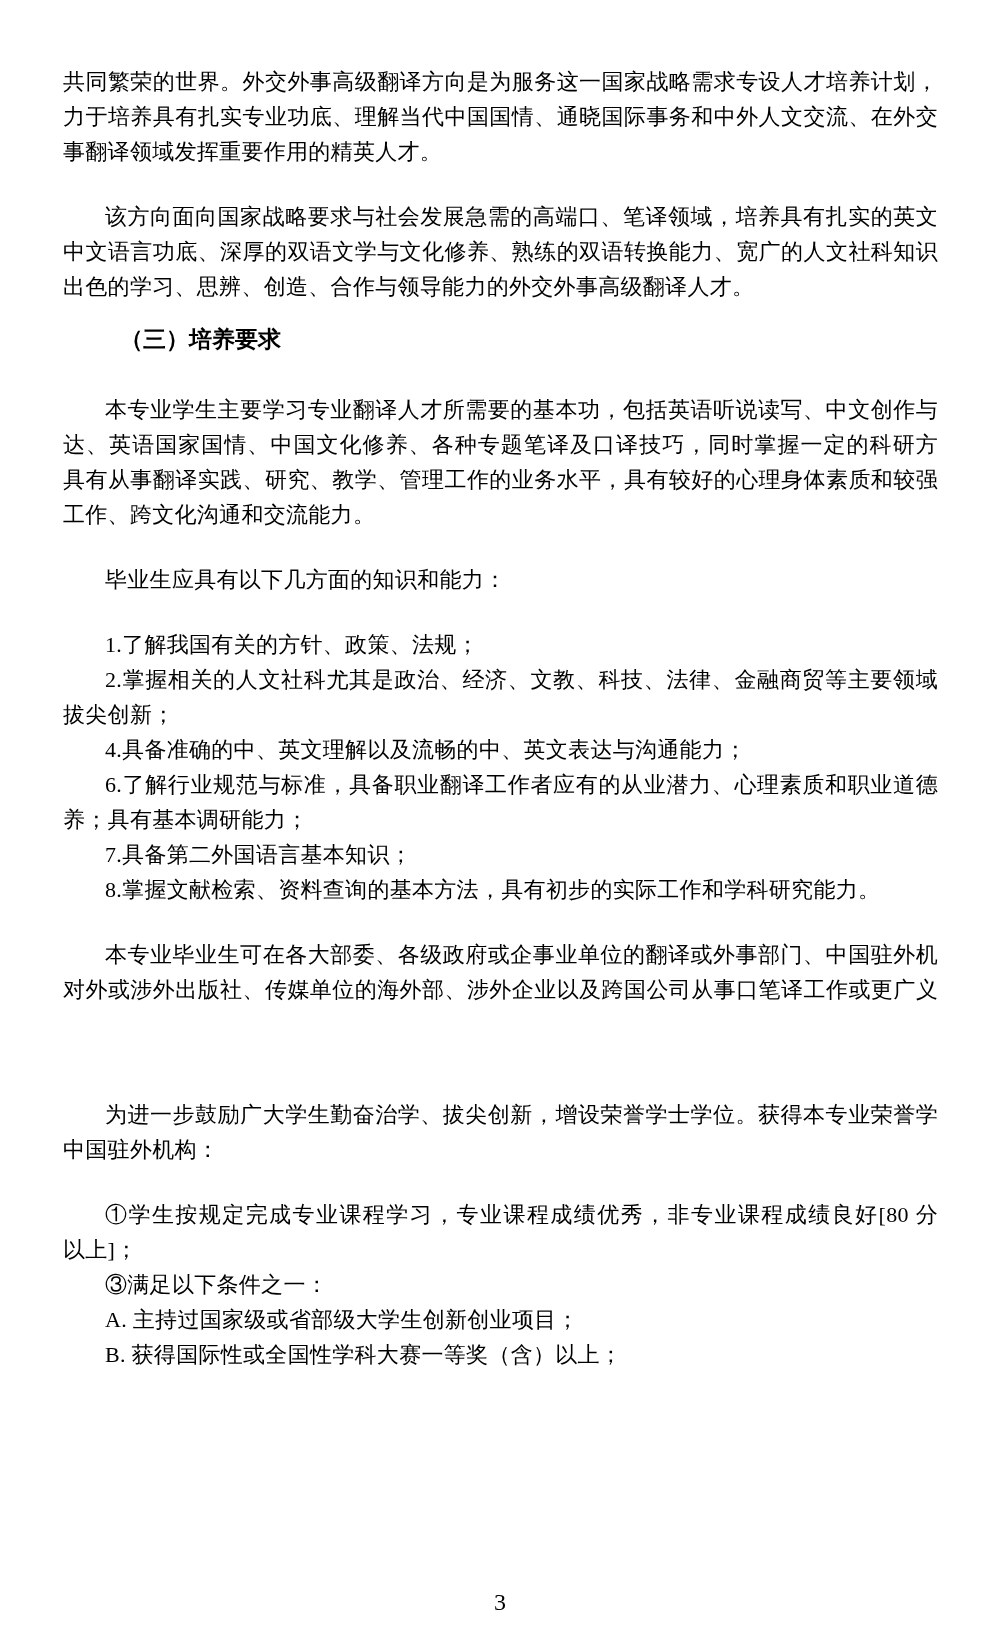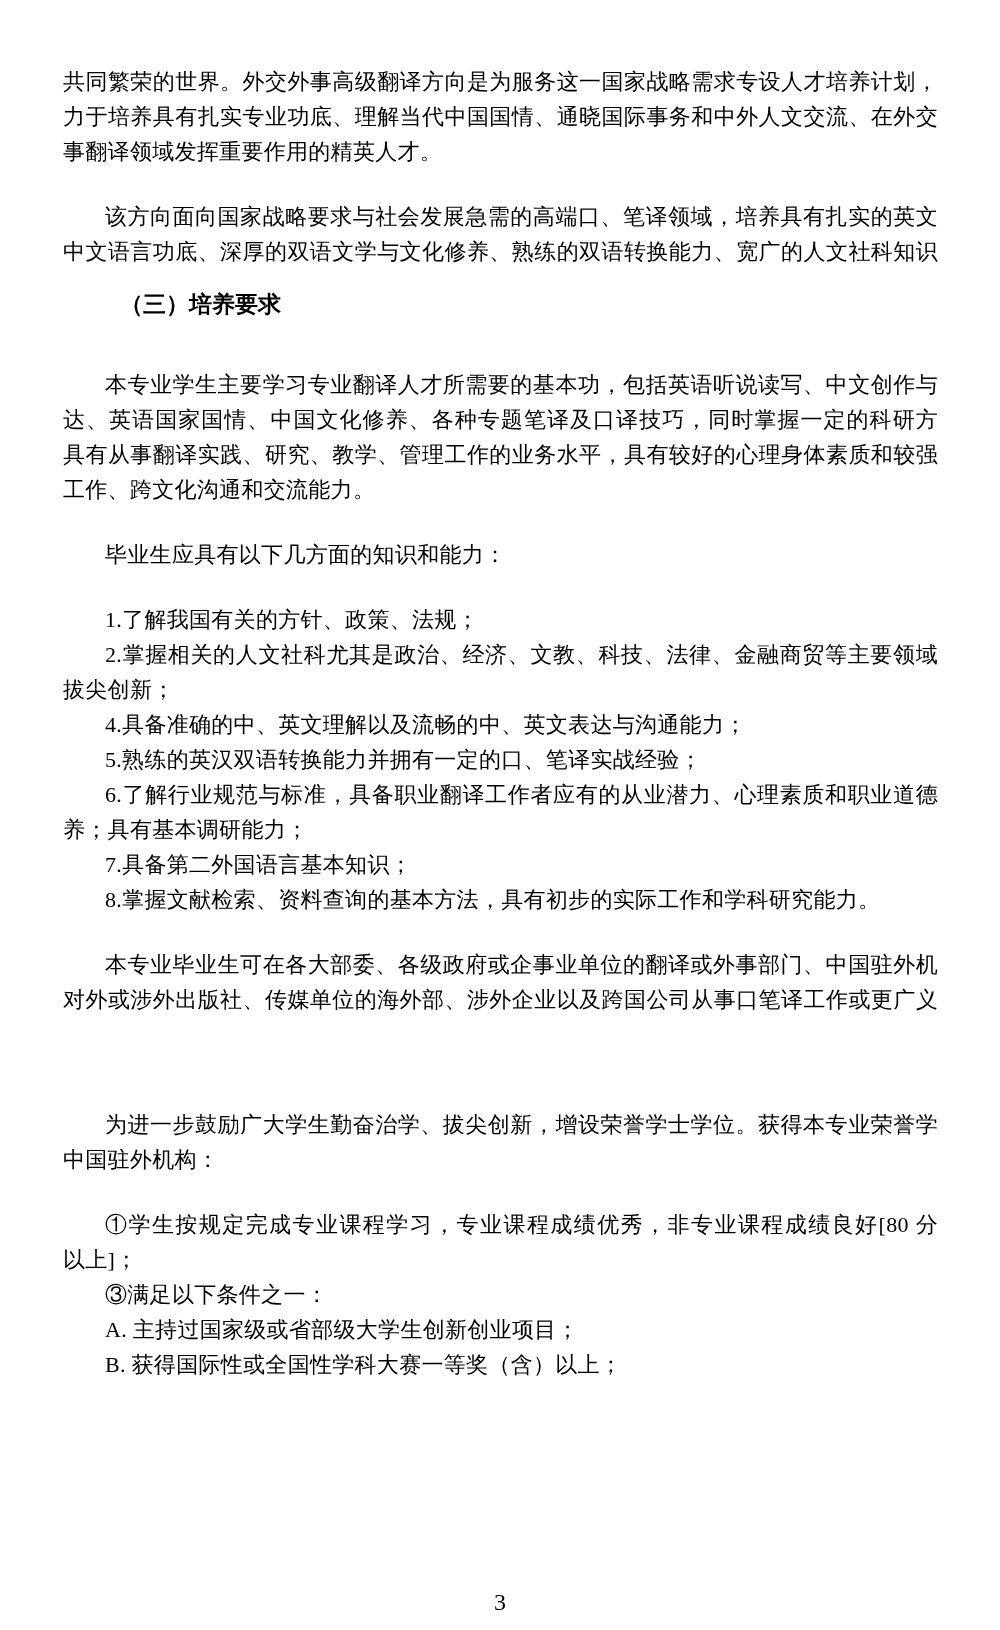--- a/index.html
+++ b/index.html
@@ -26,21 +26,21 @@
     height: 35px;
     overflow: hidden;
     letter-spacing: 0.3px;
   }
   .line.just {
     text-align: justify;
     text-align-last: justify;
   }
   .line.indent { text-indent: 42px; }
   .blank { height: 30px; }
-  .heading-block { margin-top: 18px; margin-bottom: 44px; }
+  .heading-block { margin-top: 18px; margin-bottom: 34px; }
   .hline {
     font-size: 23px;
     font-weight: bold;
     line-height: 36px;
     height: 36px;
     text-indent: 57px;
     overflow: hidden;
   }
   .page-number {
     position: absolute;
@@ -59,20 +59,21 @@
   <div id="doc-body">
       <div class="block">
         <div class="line just">共同繁荣的世界。外交外事高级翻译方向是为服务这一国家战略需求专设人才培养计划，致</div>
         <div class="line just">力于培养具有扎实专业功底、理解当代中国国情、通晓国际事务和中外人文交流、在外交外</div>
         <div class="line">事翻译领域发挥重要作用的精英人才。</div>
       </div>
       <div class="blank"></div>
       <div class="block">
         <div class="line indent just">该方向面向国家战略要求与社会发展急需的高端口、笔译领域，培养具有扎实的英文和</div>
         <div class="line just">中文语言功底、深厚的双语文学与文化修养、熟练的双语转换能力、宽广的人文社科知识和</div>
+        <div class="line">出色的学习、思辨、创造、合作与领导能力的外交外事高级翻译人才。</div>
       </div>
       <div class="block heading-block">
         <div class="hline">（三）培养要求</div>
       </div>
       <div class="block">
         <div class="line indent just">本专业学生主要学习专业翻译人才所需要的基本功，包括英语听说读写、中文创作与表</div>
         <div class="line just">达、英语国家国情、中国文化修养、各种专题笔译及口译技巧，同时掌握一定的科研方法，</div>
         <div class="line just">具有从事翻译实践、研究、教学、管理工作的业务水平，具有较好的心理身体素质和较强的</div>
         <div class="line">工作、跨文化沟通和交流能力。</div>
       </div>
@@ -83,23 +84,20 @@
       <div class="blank"></div>
       <div class="block">
         <div class="line indent">1.了解我国有关的方针、政策、法规；</div>
       </div>
       <div class="block">
         <div class="line indent just">2.掌握相关的人文社科尤其是政治、经济、文教、科技、法律、金融商贸等主要领域的</div>
         <div class="line">拔尖创新；</div>
       </div>
       <div class="block">
         <div class="line indent">4.具备准确的中、英文理解以及流畅的中、英文表达与沟通能力；</div>
-      </div>
-      <div class="block">
-        <div class="line indent">5.熟练的英汉双语转换能力并拥有一定的口、笔译实战经验；</div>
       </div>
       <div class="block">
         <div class="line indent just">6.了解行业规范与标准，具备职业翻译工作者应有的从业潜力、心理素质和职业道德素</div>
         <div class="line">养；具有基本调研能力；</div>
       </div>
       <div class="block">
         <div class="line indent">7.具备第二外国语言基本知识；</div>
       </div>
       <div class="block">
         <div class="line indent">8.掌握文献检索、资料查询的基本方法，具有初步的实际工作和学科研究能力。</div>

